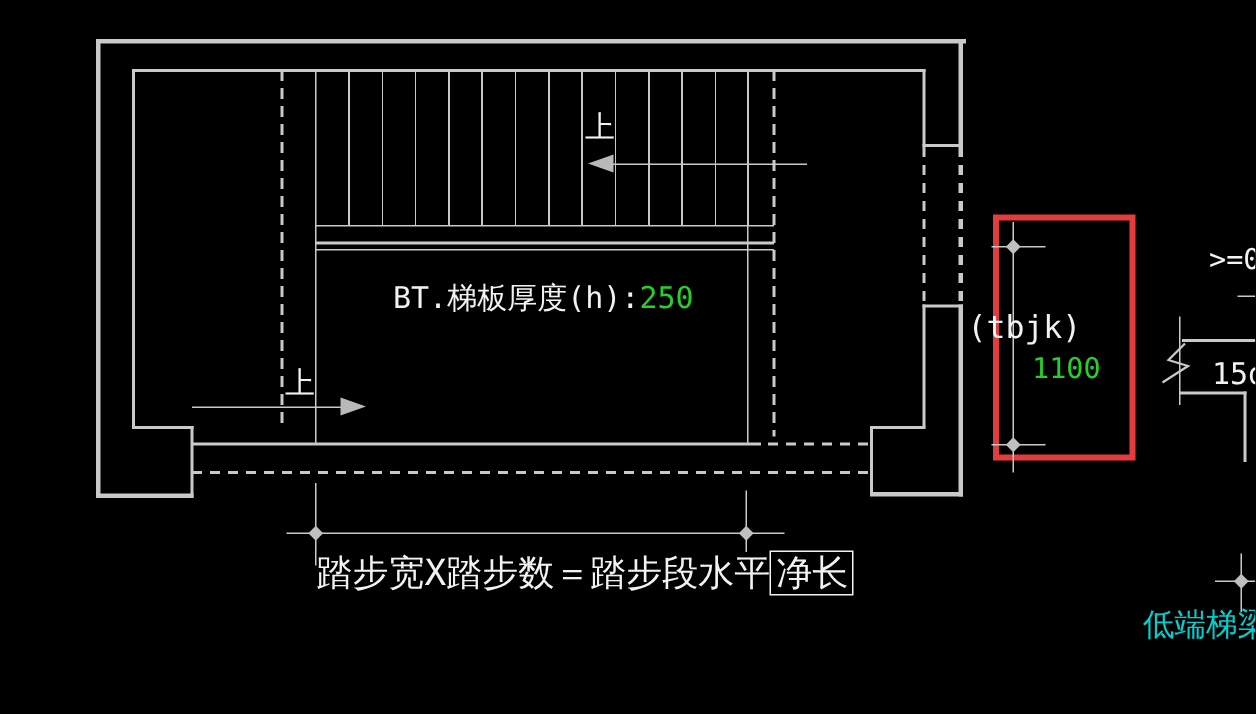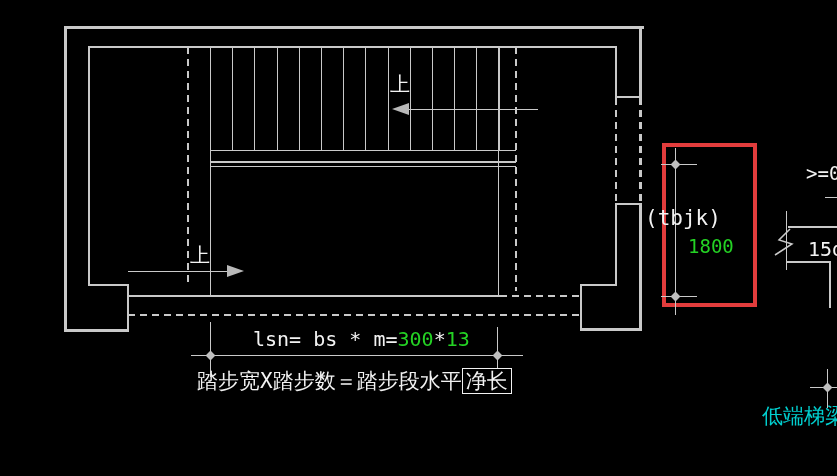--- a/index.html
+++ b/index.html
@@ -73,39 +73,39 @@
   <div class="vdash" style="left:515px;top:47px;height:244px"></div>
 
   <div class="txt" style="left:390px;top:73px">上</div>
   <div class="hl" style="left:398px;top:109px;width:140px;height:1px"></div>
   <div class="arrowL" style="left:392px;top:103px"></div>
 
   <div class="txt" style="left:190px;top:244px">上</div>
   <div class="hl" style="left:128px;top:271px;width:101px;height:1px"></div>
   <div class="arrowR" style="left:227px;top:265px"></div>
 
+  <div class="txt" style="left:262px;top:187px"><span>BT.梯板厚度(h):</span><span class="green">250</span></div>
 
   <div class="vl" style="left:210px;top:322px;height:55px;width:1px"></div>
   <div class="vl" style="left:497px;top:327px;height:41px;width:1px"></div>
   <div class="hl" style="left:191px;top:355px;width:332px;height:1px"></div>
   <div class="dm" style="left:207px;top:352px"></div>
   <div class="dm" style="left:494px;top:352px"></div>
-  <div class="txt" style="left:253px;top:328px"><span>lsn= bs * m=</span><span class="green">300</span><span>*</span><span class="green">13</span></div>
 
-  <div class="txt" style="left:197px;top:369px;font-size:21px"><span>踏步宽X踏步数＝踏步段水平</span><span class="boxed">净长</span></div>
+  <div class="txt" style="left:211px;top:369px;font-size:24px"><span>踏步宽X踏步数＝踏步段水平</span><span class="boxed">净长</span></div>
 
 
   <div class="redbox"></div>
   <div class="vl" style="left:675px;top:148px;height:167px;width:1px"></div>
   <div class="hl" style="left:661px;top:164px;width:36px;height:1px"></div>
   <div class="hl" style="left:661px;top:296px;width:36px;height:1px"></div>
   <div class="dm" style="left:672px;top:161px"></div>
   <div class="dm" style="left:672px;top:293px"></div>
   <div class="txt" style="left:645px;top:206px;font-size:21px">(tbjk)</div>
-  <div class="txt green" style="left:688px;top:236px;font-size:19px">1800</div>
+  <div class="txt green" style="left:688px;top:236px;font-size:19px">1100</div>
 
   <div class="txt" style="left:806px;top:163px;font-size:19px">&gt;=0</div>
   <div class="hl" style="left:825px;top:197px;width:12px;height:1px"></div>
   <div class="hl" style="left:788px;top:226px;width:49px"></div>
   <div class="vl" style="left:786px;top:211px;height:59px;width:1px"></div>
   <svg style="position:absolute;left:770px;top:228px" width="30" height="28" viewBox="0 0 30 28">
     <polyline points="20,1 9,12 22,16 5,27" fill="none" stroke="#c9c9c9" stroke-width="1.5"></polyline>
   </svg>
   <div class="txt" style="left:808px;top:238px">15d</div>
   <div class="hl" style="left:786px;top:261px;width:45px"></div>

